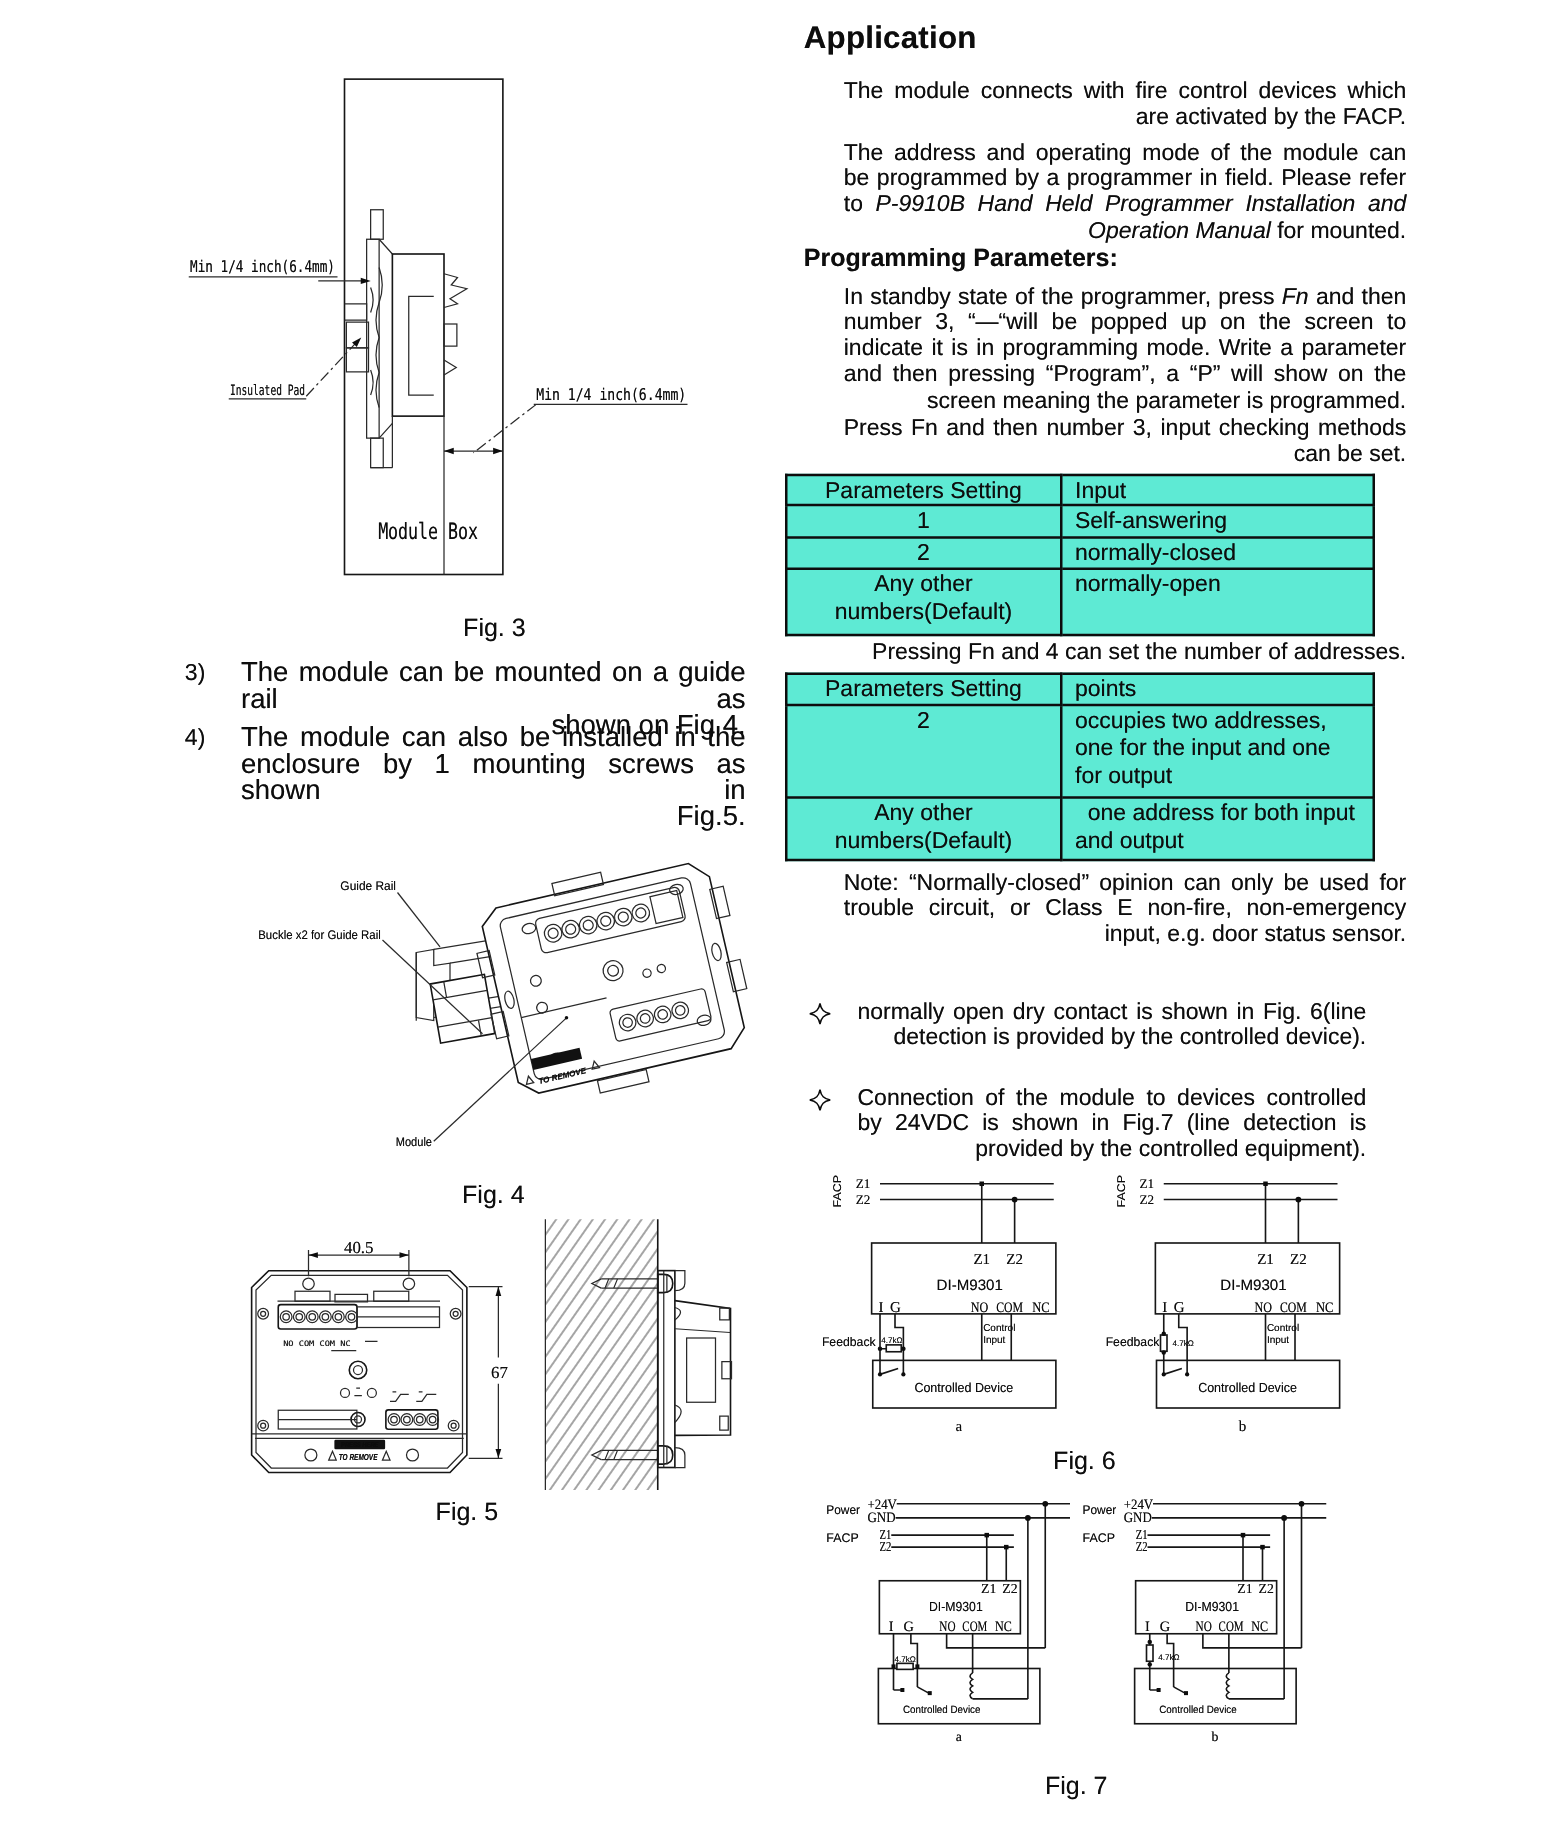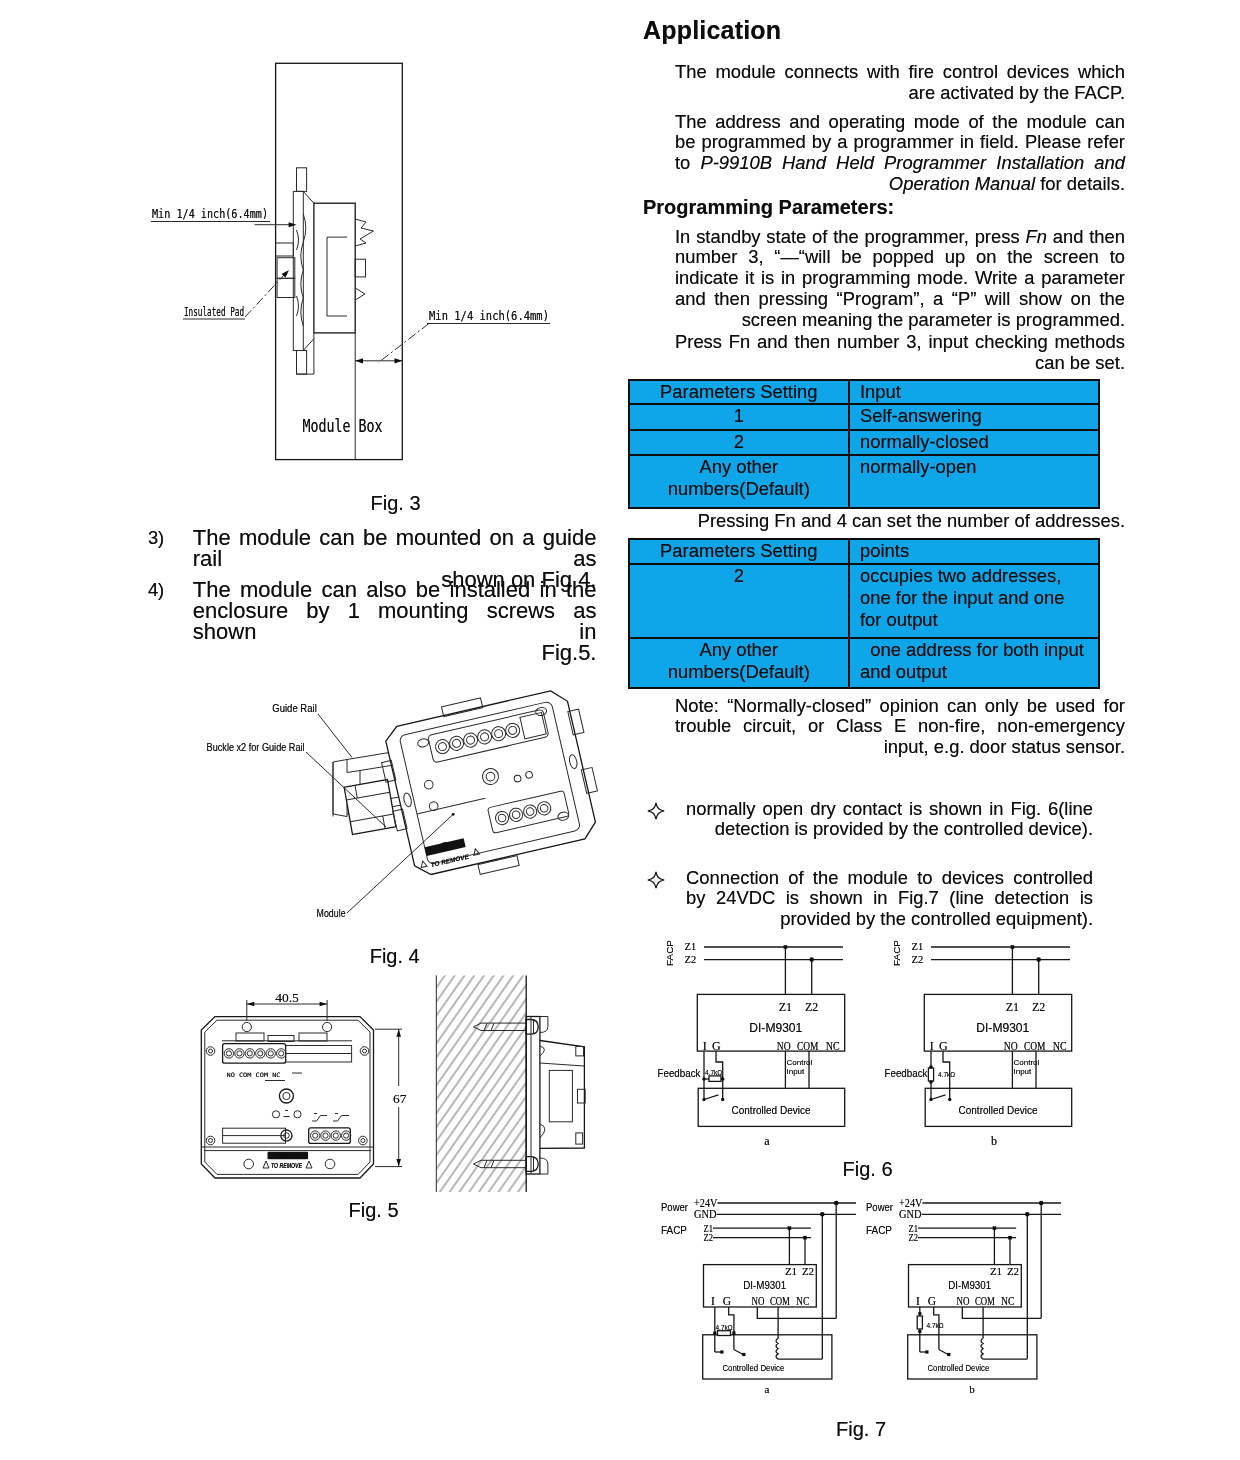--- a/index.html
+++ b/index.html
@@ -6,21 +6,21 @@
   .page{position:relative;width:1240px;height:1460px;background:#ffffff;overflow:hidden;
         font-family:"Liberation Sans",sans-serif;color:#0d0d0d;
         text-shadow:0 0 0.5px rgba(10,10,10,0.6);text-decoration:underline;}
   .abs{position:absolute;}
   .blk{position:absolute;left:643px;width:450px;font-size:18.4px;line-height:20.85px;margin-left:32px;}
   .jl{text-align:justify;text-align-last:justify;text-justify:inter-word;}
   .ll{text-align:right;}
   h1.title{position:absolute;left:643px;top:15.5px;margin:0;font-size:25px;line-height:28px;font-weight:bold;letter-spacing:0.2px;}
   .h2{position:absolute;left:643px;top:195.6px;margin:0;font-size:20px;line-height:22px;font-weight:bold;width:460px;}
   .caption{position:absolute;transform:translateX(-50%);font-size:20px;line-height:22px;white-space:nowrap;}
-  table.ptable{position:absolute;border-collapse:collapse;table-layout:fixed;background:#0ea5e9;}
+  table.ptable{position:absolute;border-collapse:collapse;table-layout:fixed;background:#5eead4;}
   table.ptable td{border:2.4px solid #0d0d0d;padding:0;vertical-align:top;
       font-size:18.4px;line-height:22.3px;box-sizing:border-box;white-space:pre-wrap;}
   table.ptable td.c1{text-align:center;}
   table.ptable td.c2{text-align:left;padding-left:10px;}
   .num{position:absolute;font-size:18.4px;line-height:20.85px;}
   .litem{position:absolute;left:192.8px;width:403.7px;font-size:22px;line-height:20.85px;}
   svg text{fill:#0d0d0d;}
   .ln{stroke:#161616;stroke-width:1.3;fill:none;}
   .lt{stroke:#2a2a2a;stroke-width:1;fill:none;}
   .lw{stroke:#161616;stroke-width:1.3;fill:#ffffff;}
@@ -38,21 +38,21 @@
 
   <div class="blk" style="top:61.9px">
     <div class="jl">The module connects with fire control devices which</div>
     <div class="ll">are activated by the FACP.</div>
   </div>
 
   <div class="blk" style="top:111.6px">
     <div class="jl">The address and operating mode of the module can</div>
     <div class="jl">be programmed by a programmer in field. Please refer</div>
     <div class="jl"><span>to </span><i>P-9910B Hand Held Programmer Installation and</i></div>
-    <div class="ll"><i>Operation Manual</i><span> for details.</span></div>
+    <div class="ll"><i>Operation Manual</i><span> for mounted.</span></div>
   </div>
 
   <div class="h2">Programming Parameters:</div>
 
   <div class="blk" style="top:226.6px">
     <div class="jl"><span>In standby state of the programmer, press </span><i>Fn</i><span> and then</span></div>
     <div class="jl">number 3, “—“will be popped up on the screen to</div>
     <div class="jl">indicate it is in programming mode. Write a parameter</div>
     <div class="jl">and then pressing “Program”, a “P” will show on the</div>
     <div class="ll">screen meaning the parameter is programmed.</div>

